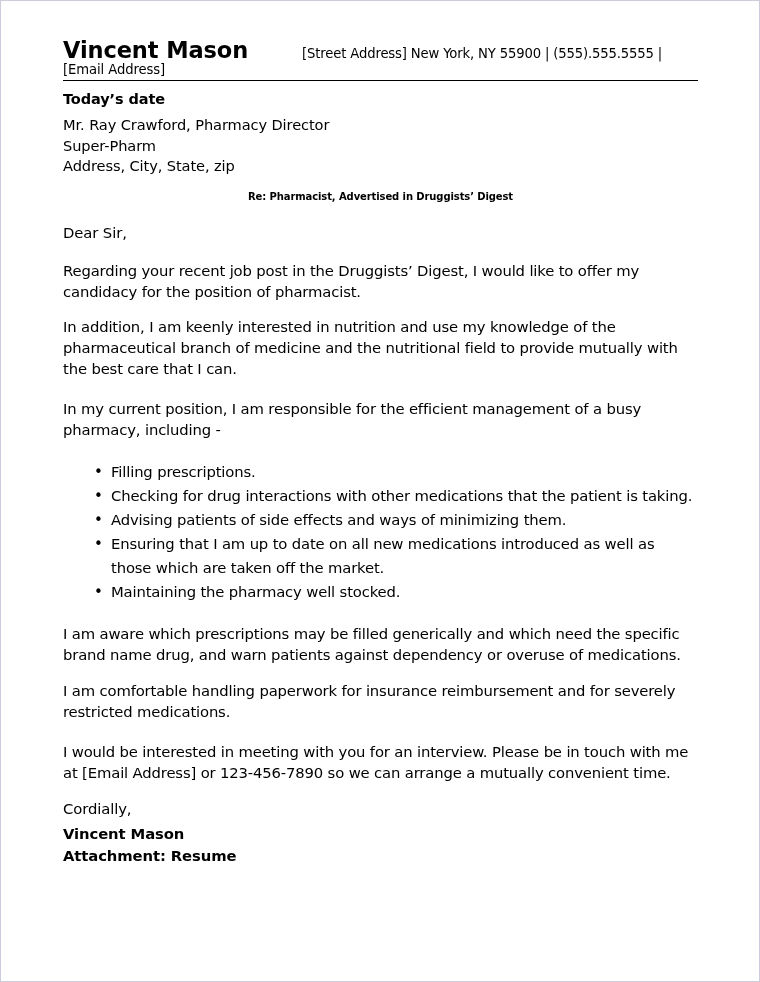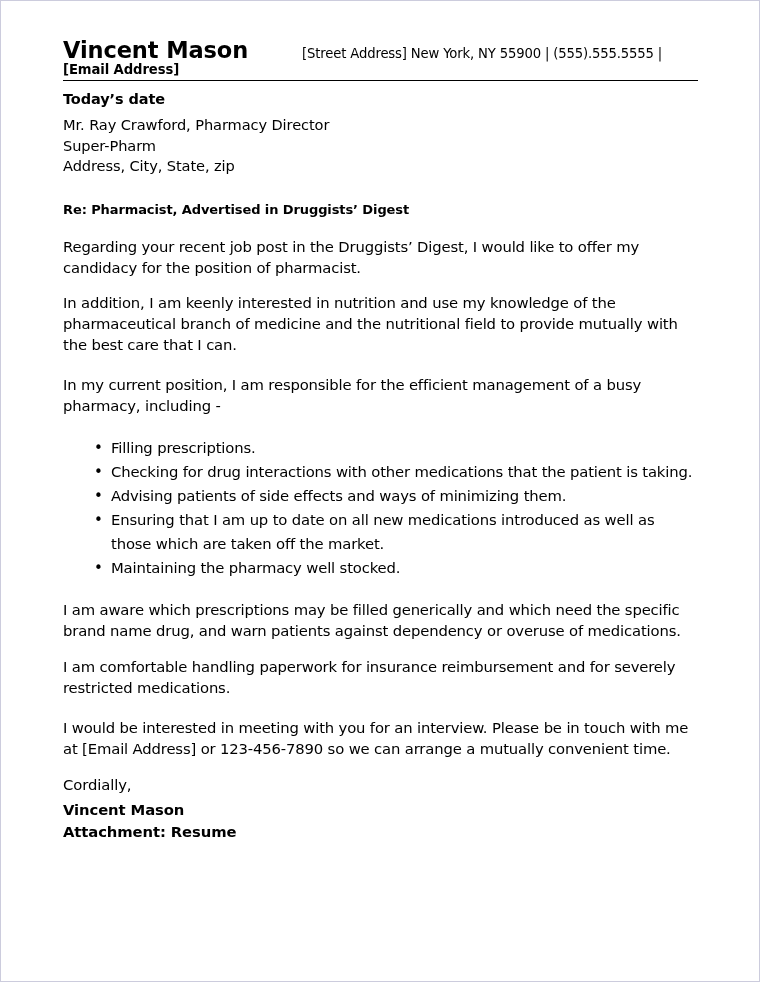--- a/index.html
+++ b/index.html
@@ -52,45 +52,45 @@
     vertical-align: baseline;
     padding-left: 54px;
     letter-spacing: -0.15px;
   }
   .email-line {
     display: block;
     font-size: 13.2px;
     line-height: 1.25;
     margin-top: -1px;
     letter-spacing: -0.1px;
-    font-weight: bold;
   }
 
   .date-line {
     text-align: left;
     font-size: 14.5px;
     font-weight: bold;
     margin-top: 10px;
     letter-spacing: -0.1px;
   }
 
   
   .addr-block {
     margin-top: 8px;
     font-size: 14.6px;
     line-height: 20.5px;
     letter-spacing: -0.1px;
   }
   .addr-block div { white-space: pre; }
 
   .subject {
-    margin-top: 25px;
-    font-size: 13px;
-    font-weight: bold;
-    letter-spacing: -0.1px;
+    margin-top: 14px;
+    font-size: 10px;
+    font-weight: bold;
+    letter-spacing: -0.1px;
+    text-align: center;
   }
 
   .greeting {
     margin-top: 22px;
     font-size: 14.8px;
     letter-spacing: -0.1px;
   }
 
   .para {
     margin-top: 19px;
@@ -152,20 +152,21 @@
     <div class="date-line">Today’s date</div>
 
     <div class="addr-block">
       <div>Mr. Ray Crawford, Pharmacy Director</div>
       <div>Super-Pharm</div>
       <div>Address, City, State, zip</div>
     </div>
 
     <div class="subject">Re: Pharmacist, Advertised in Druggists’ Digest</div>
 
+    <div class="greeting">Dear Sir,</div>
 
     <p class="para">Regarding your recent job post in the Druggists’ Digest, I would like to offer my candidacy for the position of pharmacist.</p>
     <p class="para tight">In addition, I am keenly interested in nutrition and use my knowledge of the pharmaceutical branch of medicine and the nutritional field to provide mutually with the best care that I can.</p>
     <p class="para">In my current position, I am responsible for the efficient management of a busy pharmacy, including -</p>
 
     <ul class="bullets">
       <li>
         <span class="dot">•</span>
         <span>Filling prescriptions.</span>
       </li>

